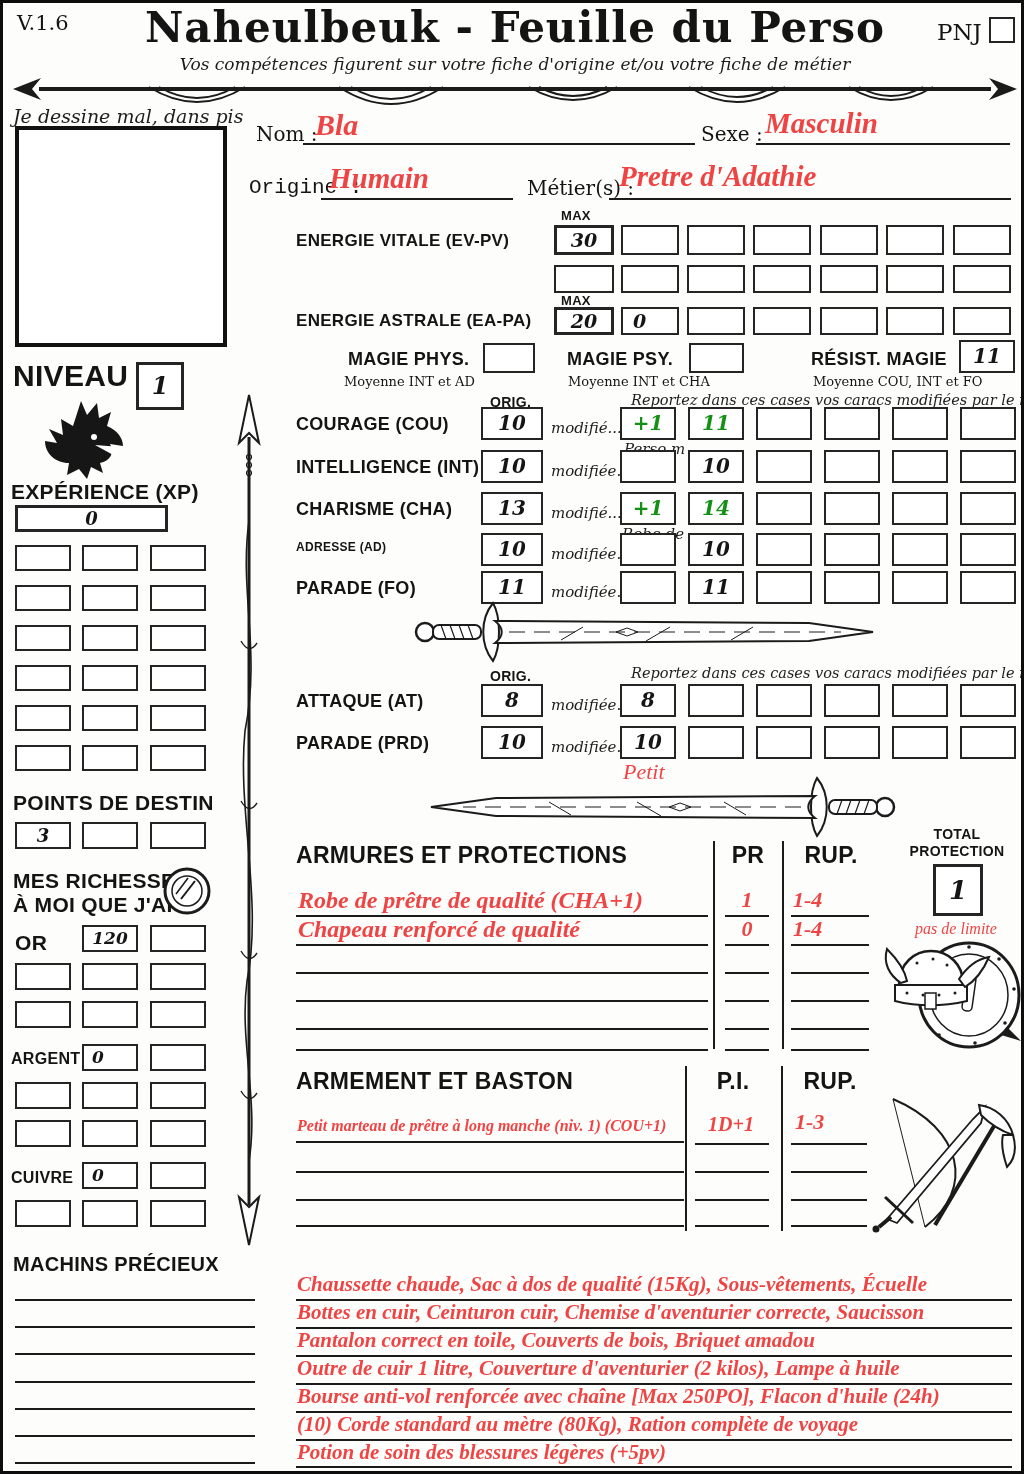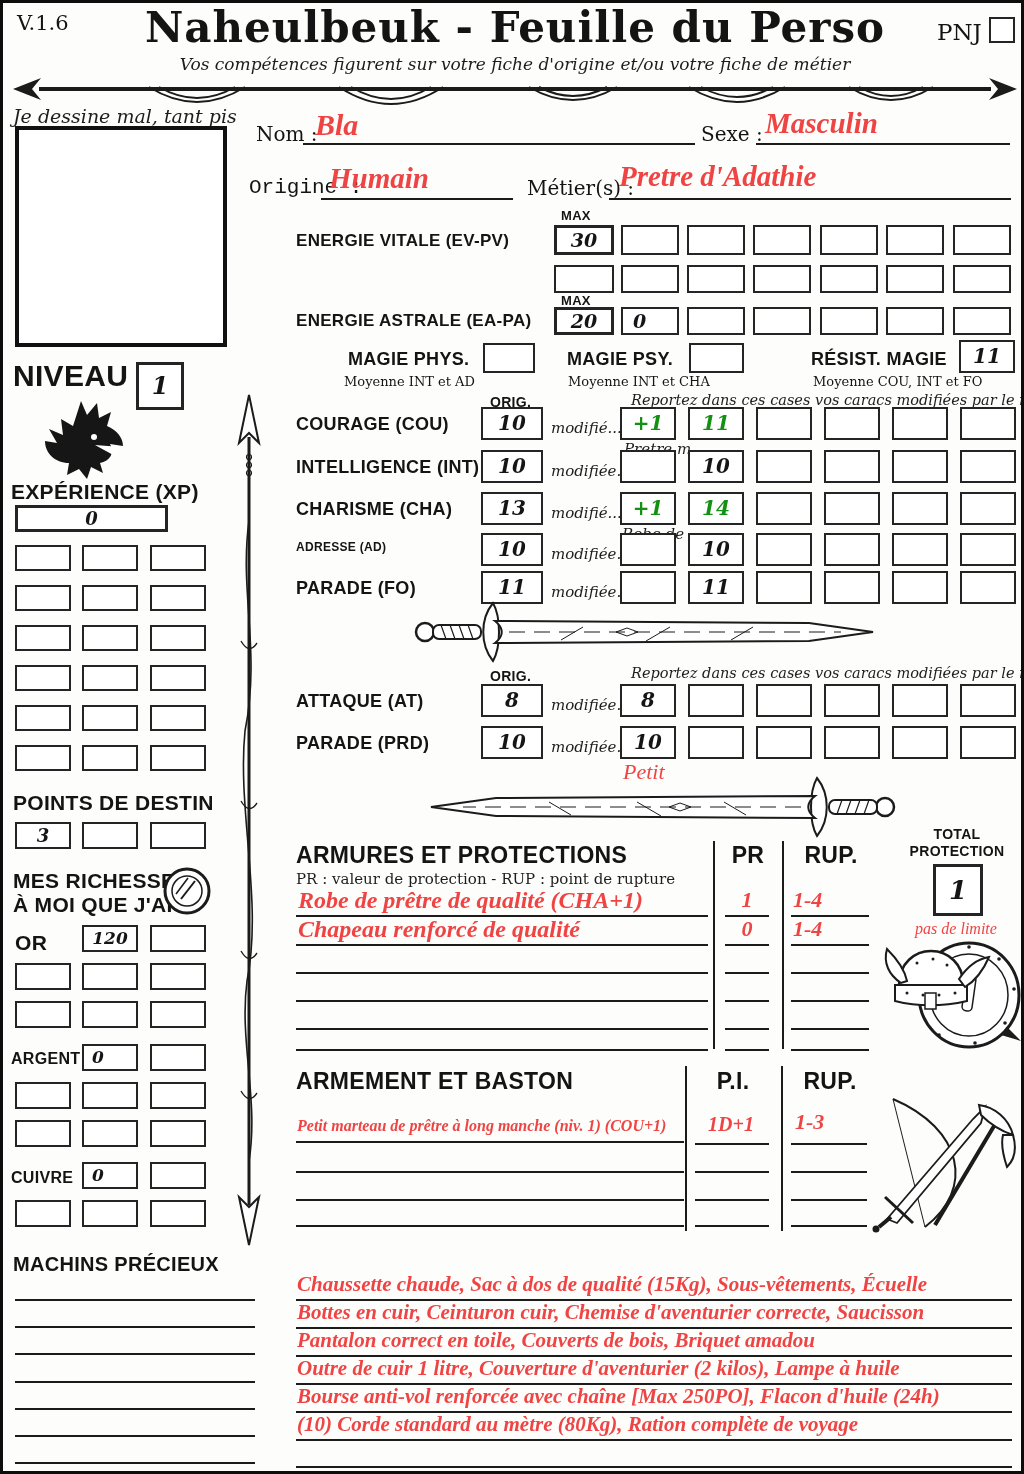--- a/index.html
+++ b/index.html
@@ -31,21 +31,21 @@
     <line x1="30" y1="16" x2="982" y2="16" stroke="#1b1b1b" stroke-width="4"></line>
     <path d="M4 16 L32 5 L23 16 L32 27 Z" fill="#1b1b1b"></path>
     <path d="M1008 16 L980 5 L989 16 L980 27 Z" fill="#1b1b1b"></path>
     <path d="M140 14 q48 30 96 0 M150 14 q38 22 76 0" stroke="#1b1b1b" stroke-width="2" fill="none"></path>
     <path d="M330 14 q52 34 104 0 M342 14 q40 24 80 0" stroke="#1b1b1b" stroke-width="2" fill="none"></path>
     <path d="M520 14 q44 26 88 0 M530 14 q34 18 68 0" stroke="#1b1b1b" stroke-width="2" fill="none"></path>
     <path d="M680 14 q48 30 96 0 M692 14 q36 20 72 0" stroke="#1b1b1b" stroke-width="2" fill="none"></path>
     <path d="M840 14 q42 26 84 0 M850 14 q32 18 64 0" stroke="#1b1b1b" stroke-width="2" fill="none"></path>
   </svg>
 
-  <div class="note" style="left:10px;top:102px;font-size:19px;">Je dessine mal, tant pis</div>
+  <div class="note" style="left:10px;top:102px;font-size:19px;">Je dessine mal, dans pis</div>
   <div class="abs" style="left:12px;top:123px;width:204px;height:213px;border:4px solid #111;background:#fff;"></div>
 
   <div class="lbl" style="left:10px;top:356px;font-size:30px;">NIVEAU</div>
   <div class="box b3" style="left:133px;top:359px;width:48px;height:48px;font-size:24px;line-height:42px;">1</div>
   <svg class="abs" style="left:34px;top:390px;" width="88" height="88" viewBox="0 0 88 88">
     <path d="M44 8 L50 22 L60 10 L62 25 L74 19 L70 33 C80 37 86 45 86 53 L73 51 C78 60 73 68 63 70 L66 80 L54 74 L50 86 L42 76 L30 82 L32 70 C18 70 8 60 8 48 L20 50 L12 36 L26 42 L24 26 L36 33 Z" fill="#161616"></path>
     <circle cx="57" cy="44" r="3" fill="#fff"></circle>
     <path d="M84 54 L58 52 L78 63 Z" fill="#fff"></path>
   </svg>
 
@@ -184,21 +184,21 @@
 
   <div class="lbl" style="left:293px;top:411px;font-size:18px;">COURAGE (COU)</div>
   <div class="box" style="left:478px;top:404px;width:62px;height:33px;font-size:20px;line-height:28px;">10</div>
   <div class="note" style="left:548px;top:416px;font-size:15px;">modifié...</div>
   <div class="box green" style="left:617px;top:404px;width:56px;height:33px;font-size:20px;line-height:28px;">+1</div>
   <div class="box green" style="left:685px;top:404px;width:56px;height:33px;font-size:20px;line-height:28px;">11</div>
   <div class="box" style="left:753px;top:404px;width:56px;height:33px;"></div>
   <div class="box" style="left:821px;top:404px;width:56px;height:33px;"></div>
   <div class="box" style="left:889px;top:404px;width:56px;height:33px;"></div>
   <div class="box" style="left:957px;top:404px;width:56px;height:33px;"></div>
-  <div class="note" style="left:621px;top:437px;font-size:15px;">Pretre m</div>
+  <div class="note" style="left:621px;top:437px;font-size:15px;">Perso m</div>
 
   <div class="lbl" style="left:293px;top:454px;font-size:18px;">INTELLIGENCE (INT)</div>
   <div class="box" style="left:478px;top:447px;width:62px;height:33px;font-size:20px;line-height:28px;">10</div>
   <div class="note" style="left:548px;top:459px;font-size:15px;">modifiée...</div>
   <div class="box" style="left:617px;top:447px;width:56px;height:33px;"></div>
   <div class="box" style="left:685px;top:447px;width:56px;height:33px;font-size:20px;line-height:28px;">10</div>
   <div class="box" style="left:753px;top:447px;width:56px;height:33px;"></div>
   <div class="box" style="left:821px;top:447px;width:56px;height:33px;"></div>
   <div class="box" style="left:889px;top:447px;width:56px;height:33px;"></div>
   <div class="box" style="left:957px;top:447px;width:56px;height:33px;"></div>
@@ -276,21 +276,20 @@
       <path d="M32 27 l5 14 M41 27 l5 14 M50 27 l5 14 M59 27 l5 14" stroke="#1b1b1b" stroke-width="1.2"></path>
       <path d="M84 5 C71 21 71 47 84 63 C92 49 92 19 84 5 Z" fill="#fff" stroke="#1b1b1b" stroke-width="2"></path>
       <path d="M86 23 L405 25 L470 34 L405 43 L86 45 C95 38 95 30 86 23 Z" fill="#fff" stroke="#1b1b1b" stroke-width="2"></path>
       <path d="M100 34 L438 34" stroke="#1b1b1b" stroke-width="1" stroke-dasharray="16 9"></path>
       <path d="M155 42 l22 -13 M240 43 l24 -14 M330 42 l22 -13" stroke="#1b1b1b" stroke-width="1"></path>
       <path d="M210 34 l11 -4 11 4 -11 4 Z" fill="none" stroke="#1b1b1b" stroke-width="1"></path>
     </g>
   </svg>
 
   <div class="lbl" style="left:293px;top:839px;font-size:23px;">ARMURES ET PROTECTIONS</div>
-  <div class="note" style="left:293px;top:867px;font-size:15px;font-style:normal;">PR : valeur de protection - RUP : point de rupture</div>
   <div class="lbl ctr" style="left:712px;top:839px;width:66px;font-size:23px;">PR</div>
   <div class="lbl ctr" style="left:782px;top:839px;width:92px;font-size:23px;">RUP.</div>
   <div class="vline" style="left:710px;top:838px;height:208px;"></div>
   <div class="vline" style="left:779px;top:838px;height:208px;"></div>
 
   <div class="hand" style="left:295px;top:884px;font-size:24px;">Robe de prêtre de qualité (CHA+1)</div>
   <div class="ul" style="left:293px;top:912px;width:412px;"></div>
   <div class="hand ctr" style="left:714px;top:884px;width:60px;font-size:22px;">1</div>
   <div class="ul" style="left:722px;top:912px;width:44px;"></div>
   <div class="hand" style="left:790px;top:884px;font-size:22px;">1-4</div>
@@ -385,15 +384,16 @@
   <div class="hand" style="left:294px;top:1297px;font-size:21px;">Bottes en cuir, Ceinturon cuir, Chemise d'aventurier correcte, Saucisson</div>
   <div class="ul" style="left:293px;top:1324px;width:716px;"></div>
   <div class="hand" style="left:294px;top:1325px;font-size:21px;">Pantalon correct en toile, Couverts de bois, Briquet amadou</div>
   <div class="ul" style="left:293px;top:1352px;width:716px;"></div>
   <div class="hand" style="left:294px;top:1353px;font-size:21px;">Outre de cuir 1 litre, Couverture d'aventurier (2 kilos), Lampe à huile</div>
   <div class="ul" style="left:293px;top:1380px;width:716px;"></div>
   <div class="hand" style="left:294px;top:1381px;font-size:21px;">Bourse anti-vol renforcée avec chaîne [Max 250PO], Flacon d'huile (24h)</div>
   <div class="ul" style="left:293px;top:1408px;width:716px;"></div>
   <div class="hand" style="left:294px;top:1409px;font-size:21px;">(10) Corde standard au mètre (80Kg), Ration complète de voyage</div>
   <div class="ul" style="left:293px;top:1436px;width:716px;"></div>
+  <div class="hand" style="left:294px;top:1437px;font-size:21px;">Potion de soin des blessures légères (+5pv)</div>
   <div class="ul" style="left:293px;top:1463px;width:716px;"></div>
 
 </div>
 
 </body></html>

